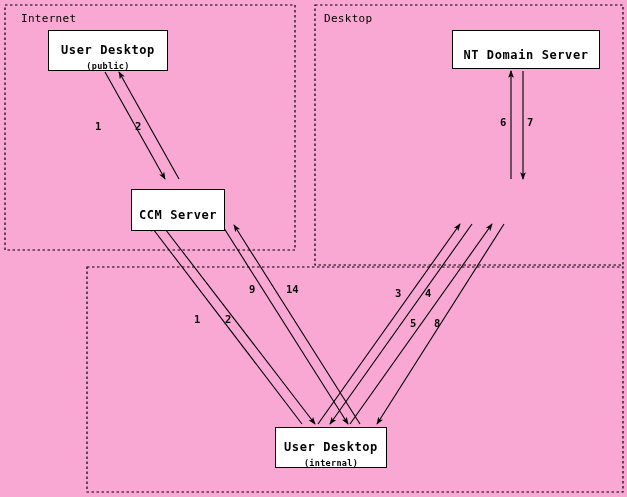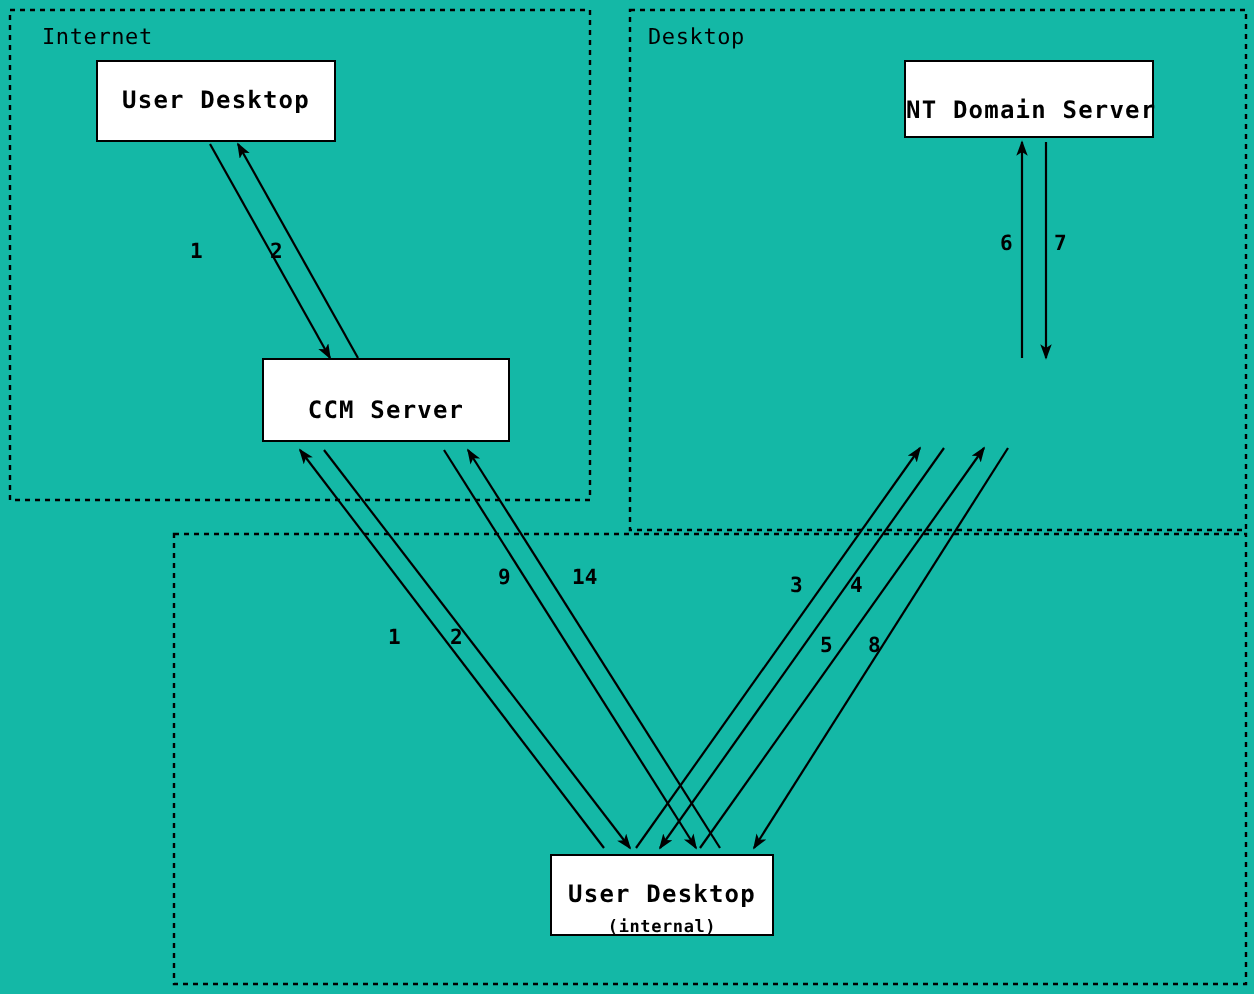--- a/index.html
+++ b/index.html
@@ -4,21 +4,21 @@
 <style>
   html, body {
     margin: 0;
     padding: 0;
     background: #ffffff;
   }
   #diagram-root {
     position: relative;
     width: 627px;
     height: 497px;
-    background: #14b8a6;
+    background: #f9a8d4;
     font-family: "DejaVu Sans Mono", "Liberation Mono", monospace;
     overflow: hidden;
   }
   #diagram-svg {
     position: absolute;
     left: 0;
     top: 0;
     width: 627px;
     height: 497px;
   }
@@ -105,29 +105,32 @@
     <line x1="504" y1="224" x2="377" y2="424" stroke="#000000" stroke-width="1.1" marker-end="url(#arrowhead)"></line>
   </svg>
 
   <div class="zone-label" style="left:21px; top:12px;">Internet</div>
   <div class="zone-label" style="left:324px; top:12px;">Desktop</div>
 
   <div class="node-box" style="left:48px; top:30px; width:120px; height:41px;">
     <div class="node-textwrap" style="top:8px;">
       <span class="node-title" style="position:static;">User Desktop</span>
     </div>
+    <div class="node-textwrap" style="top:23px;">
+      <span class="node-sub" style="position:static;">(public)</span>
+    </div>
   </div>
 
-  <div class="node-box" style="left:131px; top:179px; width:124px; height:42px;">
+  <div class="node-box" style="left:131px; top:189px; width:94px; height:42px;">
     <div class="node-textwrap" style="top:14px;">
       <span class="node-title" style="position:static;">CCM Server</span>
     </div>
   </div>
 
-  <div class="node-box" style="left:452px; top:30px; width:125px; height:39px;">
+  <div class="node-box" style="left:452px; top:30px; width:148px; height:39px;">
     <div class="node-textwrap" style="top:13px;">
       <span class="node-title" style="position:static;">NT Domain Server</span>
     </div>
   </div>
 
 
   <div class="node-box" style="left:275px; top:427px; width:112px; height:41px;">
     <div class="node-textwrap" style="top:8px;">
       <span class="node-title" style="position:static;">User Desktop</span>
     </div>

